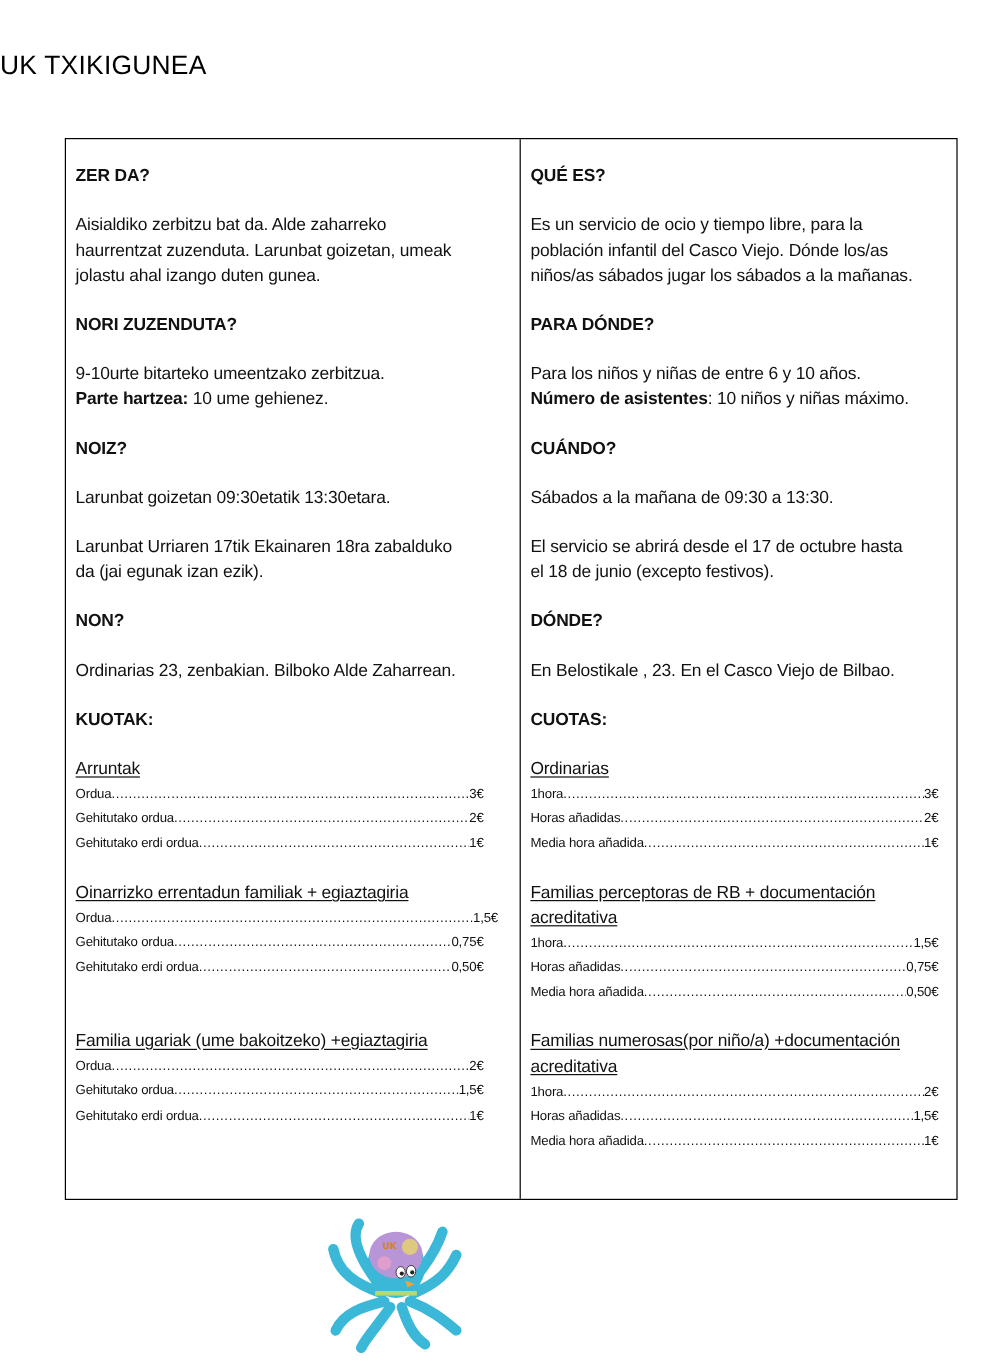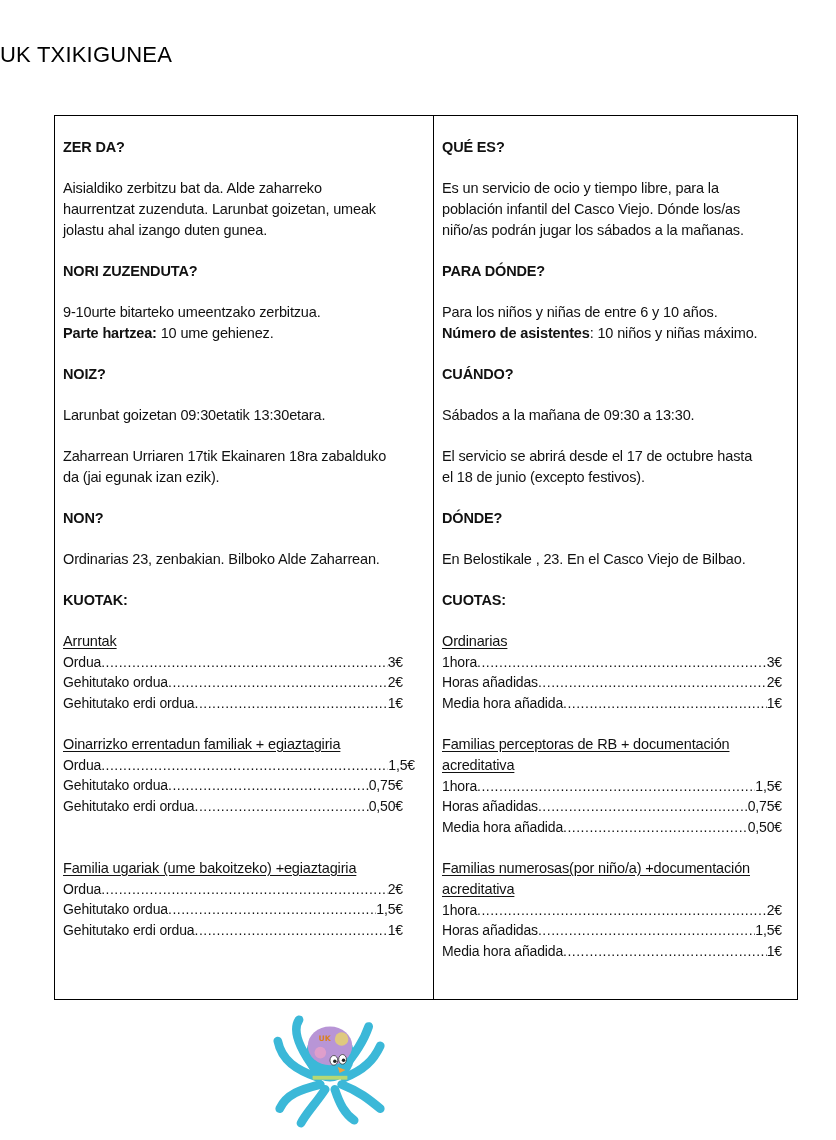--- a/index.html
+++ b/index.html
@@ -10,21 +10,21 @@
   .table { position: absolute; left: 43px; top: 115px; width: 744px; height: 885px;
            border: 1.5px solid #000; box-sizing: border-box; margin-left: 11px; }
   .divider { position: absolute; left: 378px; top: 0; bottom: 0; width: 0; border-left: 1.5px solid #000; }
   .col { position: absolute; top: 0; width: 370px; }
   .col.left { left: 8px; }
   .col.right { left: 387px; }
   .col .line { position: absolute; left: 0; font-size: 14.5px; line-height: 20px;
                white-space: nowrap; letter-spacing: -0.15px; }
   .line.h { font-weight: bold; }
   .line.u { text-decoration: underline; text-underline-offset: 2px; }
-  .fee { position: absolute; left: 0; width: 340px; font-size: 14px; line-height: 20px;
+  .fee { position: absolute; left: 0; width: 340px; font-size: 11px; line-height: 20px;
          display: flex; white-space: nowrap; letter-spacing: -0.15px; }
   .fee .dots { flex: 1; overflow: hidden; white-space: nowrap; }
   .fee .dots::before { content: "......................................................................................................................"; letter-spacing: 0.5px; }
   .logos { position: absolute; top: 1010px; left: 0; width: 836px; height: 125px; }
   .octo { position: absolute; left: 272px; top: 2px; width: 116px; height: 116px; }
   .uk { position: absolute; left: 410px; top: 8px; width: 82px; height: 115px; }
 </style>
 </head>
 <body>
 
@@ -36,21 +36,21 @@
   <div class="col left">
     <div class="line h" style="top:21px">ZER DA?</div>
     <div class="line" style="top:62px">Aisialdiko zerbitzu bat da. Alde zaharreko</div>
     <div class="line" style="top:83px">haurrentzat zuzenduta. Larunbat goizetan, umeak</div>
     <div class="line" style="top:104px">jolastu ahal izango duten gunea.</div>
     <div class="line h" style="top:145px">NORI ZUZENDUTA?</div>
     <div class="line" style="top:186px">9-10urte bitarteko umeentzako zerbitzua.</div>
     <div class="line" style="top:207px"><b>Parte hartzea:</b><span> 10 ume gehienez.</span></div>
     <div class="line h" style="top:248px">NOIZ?</div>
     <div class="line" style="top:289px">Larunbat goizetan 09:30etatik 13:30etara.</div>
-    <div class="line" style="top:330px">Zaharrean Urriaren  17tik Ekainaren 18ra zabalduko</div>
+    <div class="line" style="top:330px">Larunbat Urriaren  17tik Ekainaren 18ra zabalduko</div>
     <div class="line" style="top:351px">da (jai egunak izan ezik).</div>
     <div class="line h" style="top:392px">NON?</div>
     <div class="line" style="top:433px">Ordinarias 23, zenbakian. Bilboko Alde Zaharrean.</div>
     <div class="line h" style="top:474px">KUOTAK:</div>
 
     <div class="line u" style="top:515px">Arruntak</div>
     <div class="fee" style="top:536px">
         <span>Ordua</span>
         <span class="dots"></span>
         <span>3€</span>
@@ -98,21 +98,21 @@
         <span>Gehitutako erdi ordua</span>
         <span class="dots"></span>
         <span>1€</span>
       </div>
   </div>
 
   <div class="col right">
     <div class="line h" style="top:21px">QUÉ ES?</div>
     <div class="line" style="top:62px">Es un servicio de ocio y tiempo libre, para la</div>
     <div class="line" style="top:83px">población infantil del Casco Viejo. Dónde los/as</div>
-    <div class="line" style="top:104px">niño/as podrán jugar los sábados a la mañanas.</div>
+    <div class="line" style="top:104px">niños/as sábados jugar los sábados a la mañanas.</div>
     <div class="line h" style="top:145px">PARA DÓNDE?</div>
     <div class="line" style="top:186px">Para los niños y niñas de entre 6 y 10 años.</div>
     <div class="line" style="top:207px"><b>Número de asistentes</b><span>: 10 niños y niñas máximo.</span></div>
     <div class="line h" style="top:248px">CUÁNDO?</div>
     <div class="line" style="top:289px">Sábados a la mañana de 09:30 a 13:30.</div>
     <div class="line" style="top:330px">El servicio se abrirá desde el  17 de octubre hasta</div>
     <div class="line" style="top:351px">el 18 de junio (excepto festivos).</div>
     <div class="line h" style="top:392px">DÓNDE?</div>
     <div class="line" style="top:433px">En Belostikale , 23. En el Casco Viejo de Bilbao.</div>
     <div class="line h" style="top:474px">CUOTAS:</div>

